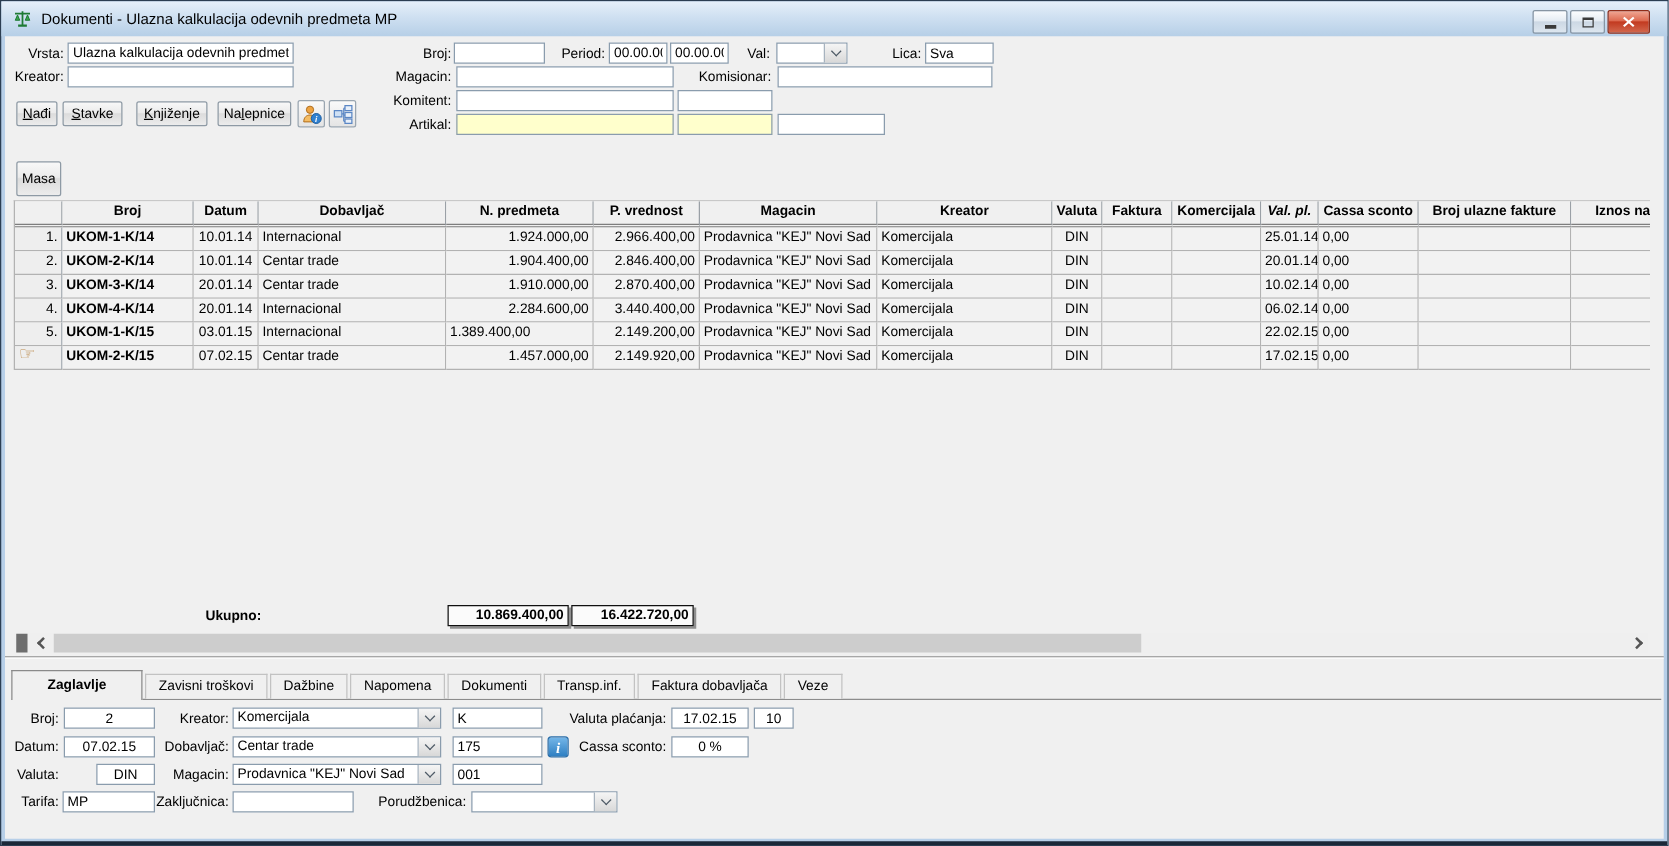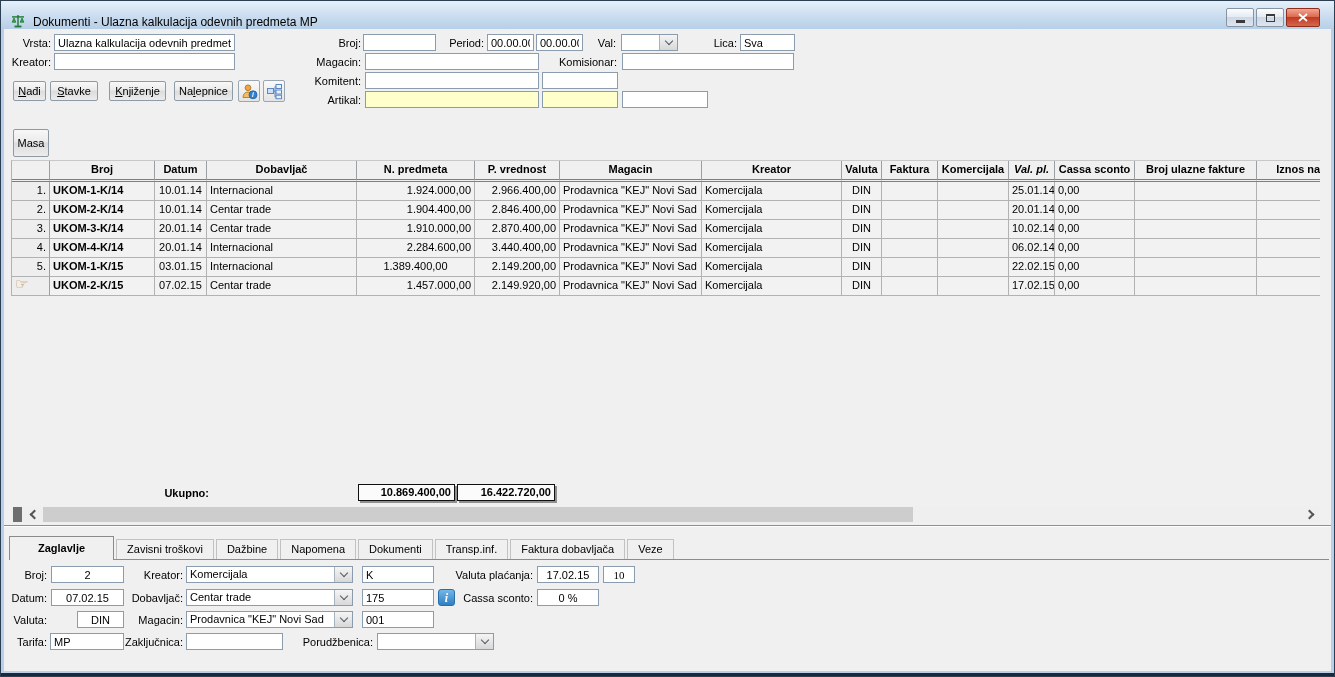--- a/index.html
+++ b/index.html
@@ -1,21 +1,21 @@
 <!DOCTYPE html>
 <html><head>
 <meta charset="utf-8">
 <style>
   html,body{margin:0;padding:0;background:#e8e8e8;}
   .window{position:relative;width:1335px;height:677px;box-sizing:border-box;
     border:1px solid #2c3e52;background:#b7cfe8;overflow:hidden;
     font-family:"Liberation Sans","DejaVu Sans",sans-serif;font-size:11px;color:#000;}
   .window::after{content:'';position:absolute;left:0;right:0;bottom:0;height:3px;background:#1b2838;}
   .titlebar{position:absolute;left:0;top:0;right:0;height:28px;
-    background:linear-gradient(#e6f0fa,#cfe0f1 45%,#b6cfe7);display:flex;align-items:flex-end;padding-left:9px;}
+    background:linear-gradient(#e6f0fa,#cfe0f1 45%,#b6cfe7);display:flex;align-items:center;padding-left:9px;}
   .appicon{width:16px;height:16px;flex:none;}
   .title{font-size:12px;margin-left:7px;white-space:nowrap;}
   .winbtns{position:absolute;top:7px;right:14px;display:flex;gap:2px;}
   .wbtn{width:28px;height:19px;box-sizing:border-box;border:1px solid #8795a3;border-radius:2px;
     background:linear-gradient(#fcfdfe,#e5ecf3 45%,#ccd8e4 50%,#dde6ef);
     display:flex;align-items:center;justify-content:center;padding:0;}
   .wbtn.close{width:34px;background:linear-gradient(#f0a693,#dd6a50 45%,#c23a20 50%,#d2674d);border-color:#8d2d1a;}
   .glyph-min{width:9px;height:3px;background:#3a3a3a;margin-top:7px;}
   .glyph-restore{width:9px;height:8px;box-sizing:border-box;border:1px solid #3a3a3a;border-top:2px solid #3a3a3a;}
   .client{position:absolute;left:3px;top:28px;right:3px;bottom:5px;background:#f0f0f0;}
@@ -239,21 +239,21 @@
         <div class="tc" style="width: 46px; text-align: left;">06.02.14</div>
         <div class="tc" style="width: 80px; text-align: left;">0,00</div>
         <div class="tc" style="width: 122px; text-align: left;"></div>
         <div class="tc" style="width: 120px; text-align: left;"></div>
       </div>
       <div class="trow">
         <div class="tc selc" style="width: 38px; text-align: right;">5.</div>
         <div class="tc b" style="width: 105px; text-align: left;">UKOM-1-K/15</div>
         <div class="tc" style="width: 52px; text-align: center;">03.01.15</div>
         <div class="tc" style="width: 150px; text-align: left;">Internacional</div>
-        <div class="tc" style="width: 118px; text-align: center;">1.389.400,00</div>
+        <div class="tc" style="width: 118px; text-align: left;">1.389.400,00</div>
         <div class="tc" style="width: 85px; text-align: right;">2.149.200,00</div>
         <div class="tc" style="width: 142px; text-align: left;">Prodavnica "KEJ" Novi Sad</div>
         <div class="tc" style="width: 140px; text-align: left;">Komercijala</div>
         <div class="tc" style="width: 40px; text-align: center;">DIN</div>
         <div class="tc" style="width: 56px; text-align: left;"></div>
         <div class="tc" style="width: 71px; text-align: left;"></div>
         <div class="tc" style="width: 46px; text-align: left;">22.02.15</div>
         <div class="tc" style="width: 80px; text-align: left;">0,00</div>
         <div class="tc" style="width: 122px; text-align: left;"></div>
         <div class="tc" style="width: 120px; text-align: left;"></div>
@@ -311,21 +311,21 @@
   <div class="lbl r" style="left:122px;top:568px;width:60px">Kreator:</div>
   <div class="combo" style="left:185px;top:565px;width:167px">
     <div class="cval">Komercijala</div>
     <div class="cbtn">
         <span class="chev"></span>
       </div>
   </div>
   <input class="inp" style="left: 361px; top: 565px; width: 72px;" value="K">
   <div class="lbl r" style="left:438px;top:568px;width:94px">Valuta plaćanja:</div>
   <input class="inp center" style="left: 536px; top: 565px; width: 62px;" value="17.02.15">
-  <input class="inp center" style="left: 602px; top: 565px; width: 32px; font-family: Liberation Serif, serif;" value="10">
+  <input class="inp center" style="left: 602px; top: 565px; width: 32px;" value="10">
 
   <div class="lbl r" style="left:6px;top:591px;width:40px">Datum:</div>
   <input class="inp center" style="left: 50px; top: 588px; width: 73px;" value="07.02.15">
   <div class="lbl r" style="left:118px;top:591px;width:64px">Dobavljač:</div>
   <div class="combo" style="left:185px;top:588px;width:167px">
     <div class="cval">Centar trade</div>
     <div class="cbtn">
         <span class="chev"></span>
       </div>
   </div>

